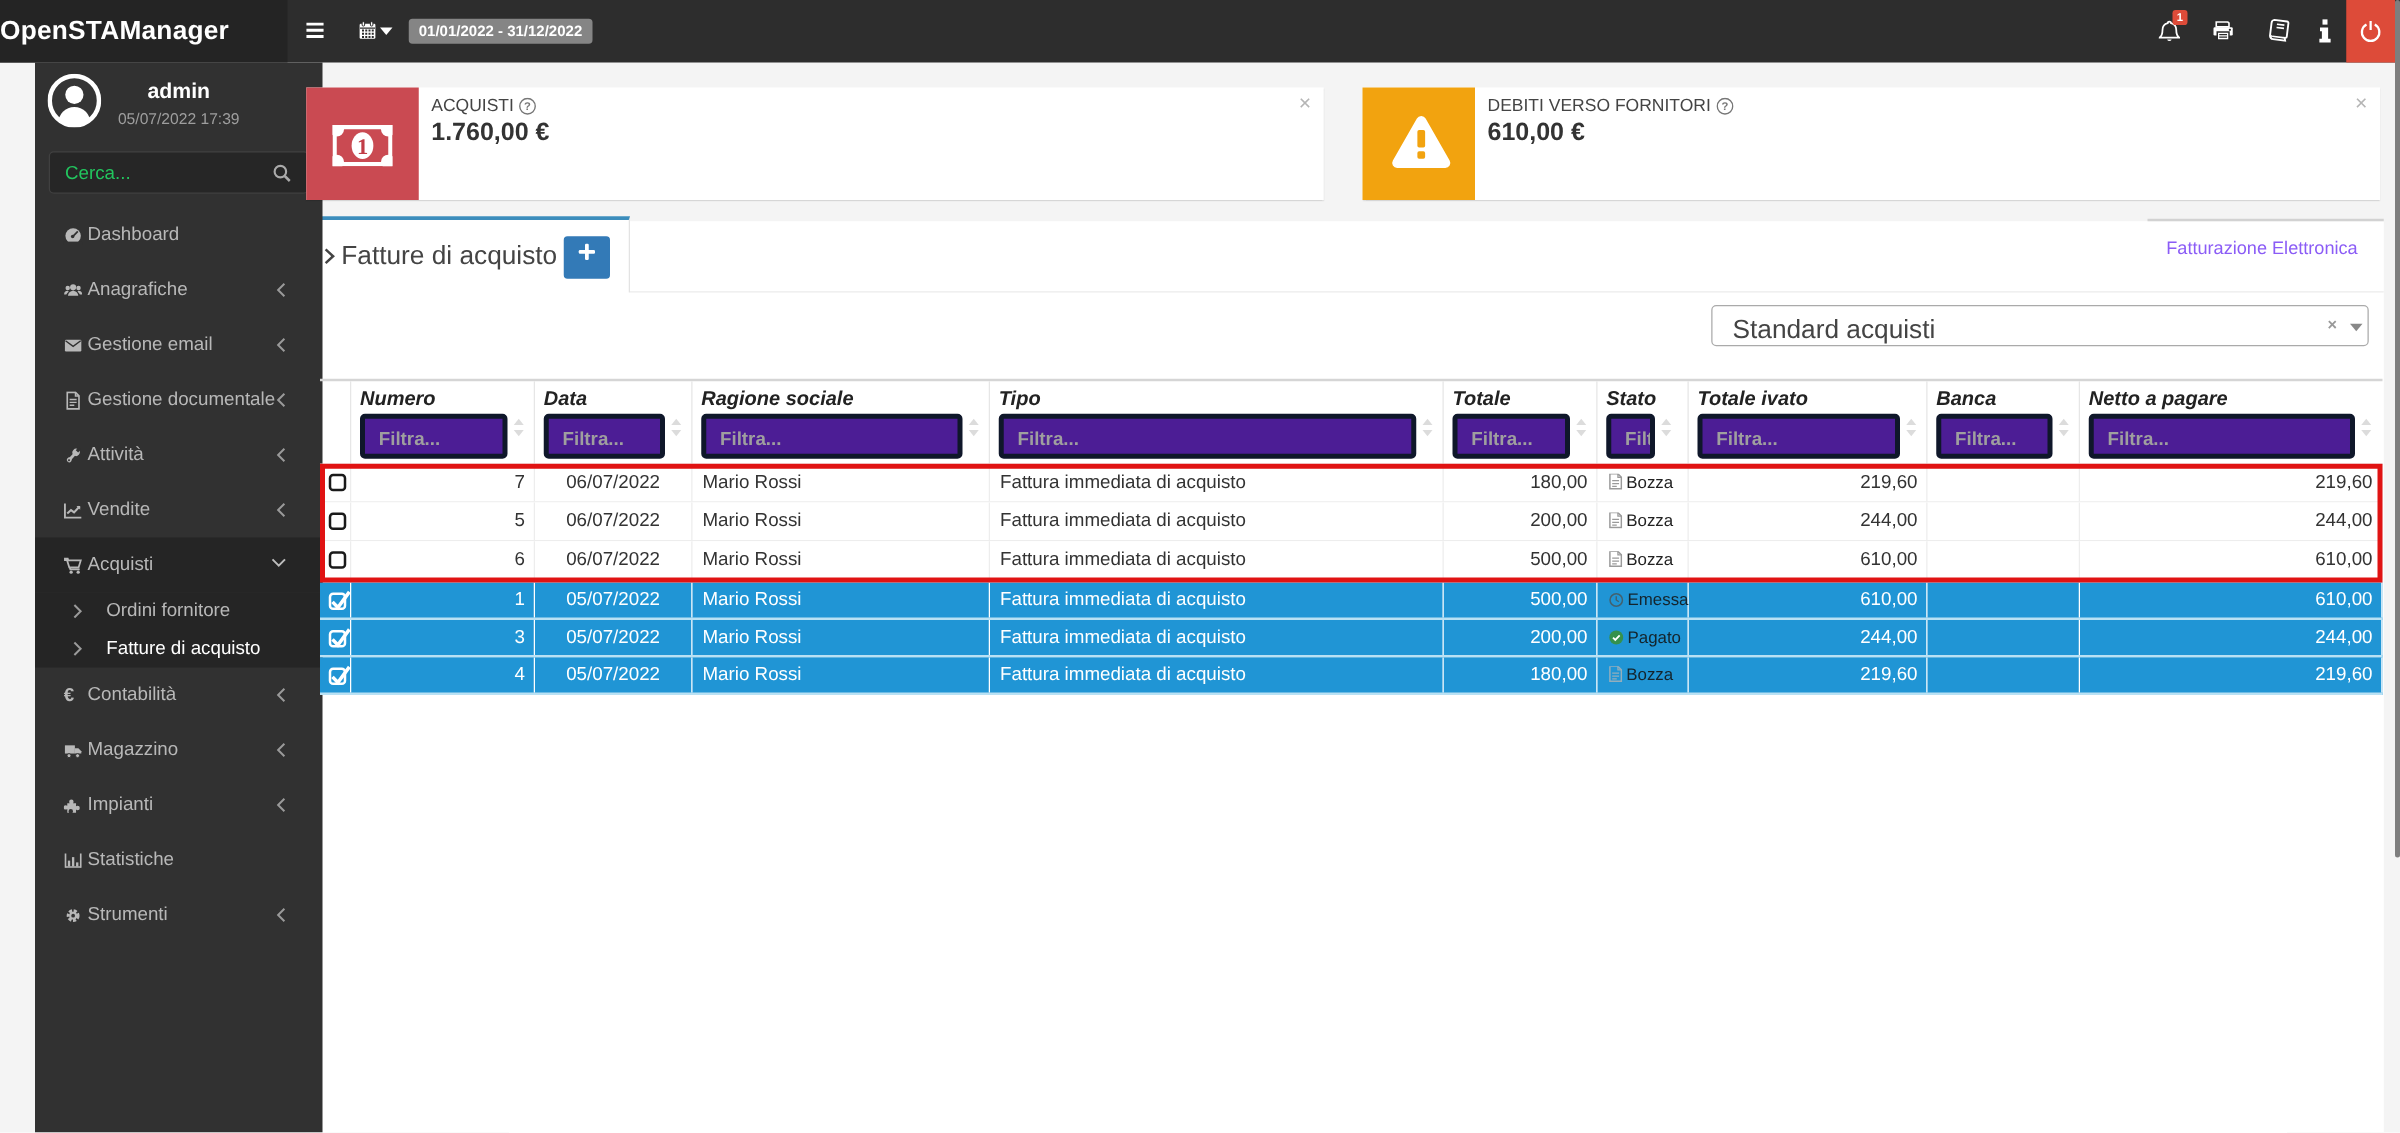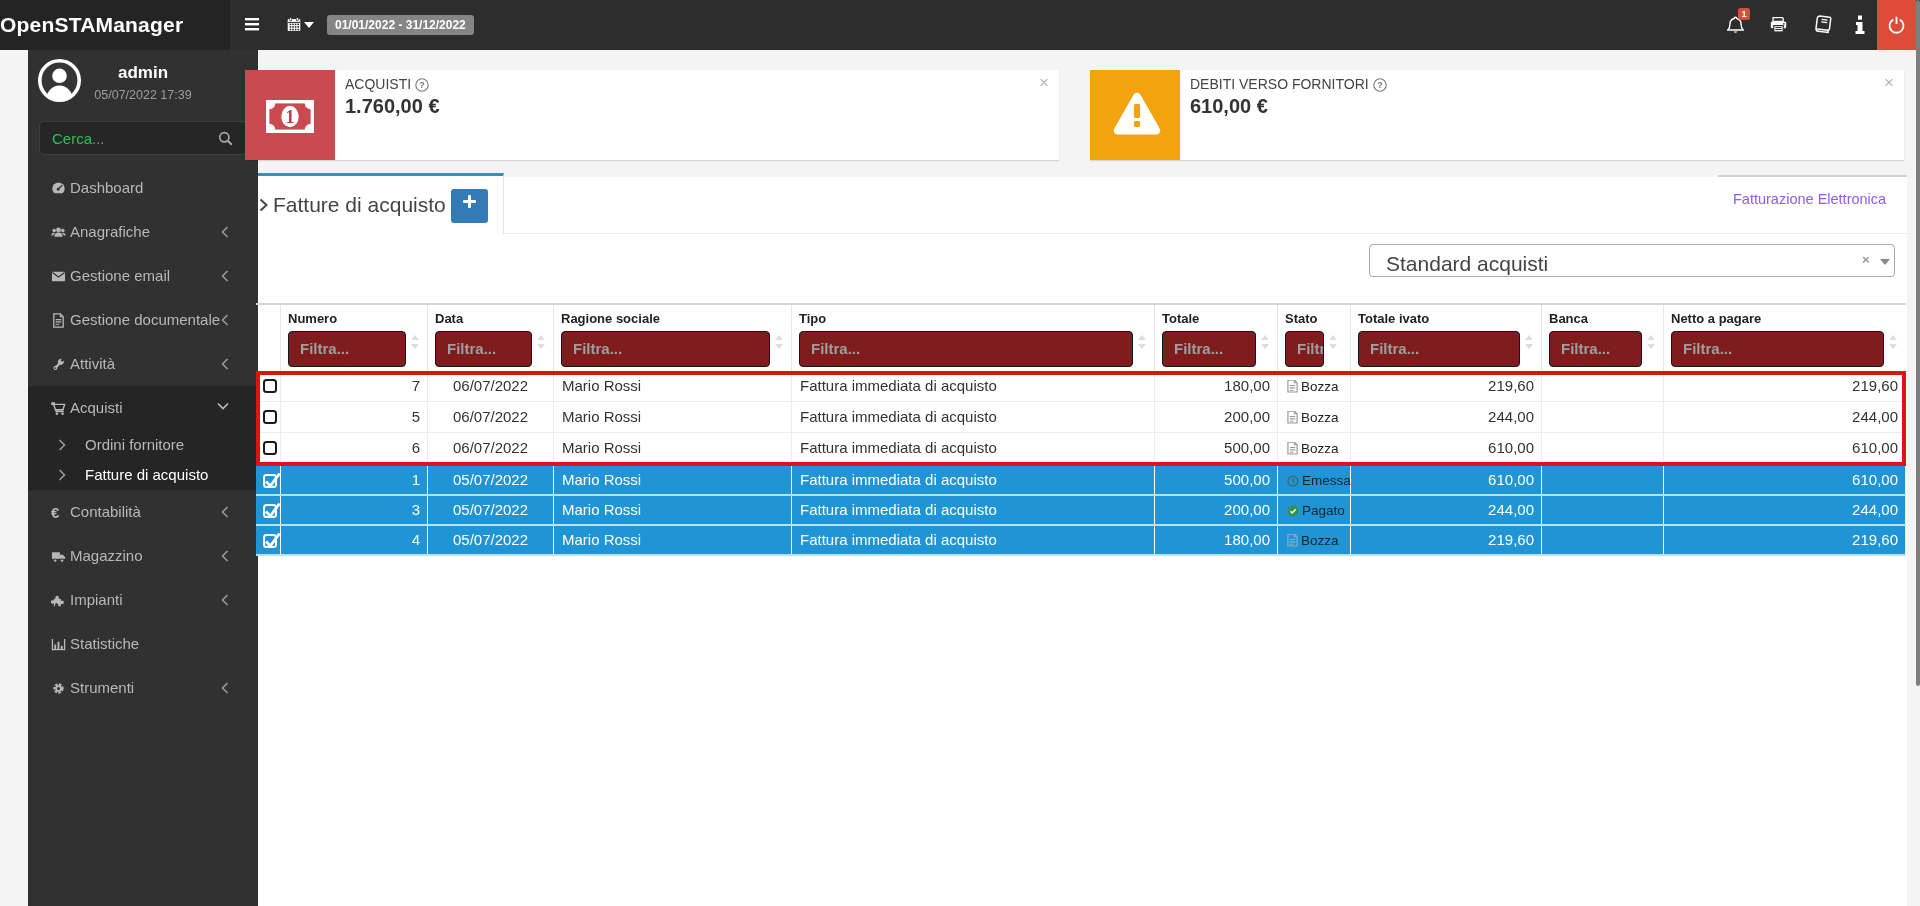--- a/index.html
+++ b/index.html
@@ -46,22 +46,22 @@
 
 #sel2 { position:absolute; left:1369px; top:244px; width:526px; height:33px; border:1px solid #aaa; border-radius:4px; background:#fff; }
 #sel2 .txt { position:absolute; left:16px; top:7px; font-size:21px; color:#444; }
 #sel2 .x { position:absolute; left:492px; top:7px; font-size:13px; font-weight:bold; color:#999; }
 #sel2 .car { position:absolute; left:510px; top:14px; width:0; height:0; border-left:5px solid transparent; border-right:5px solid transparent; border-top:6px solid #888; }
 
 #tbl { position:absolute; left:256px; top:303px; width:1650px; height:256px; }
 #thead { position:absolute; left:0; top:0; width:1650px; height:69px; border-top:2px solid #d5d5d5; border-bottom:1px solid #d5d5d5; }
 .hcell { position:absolute; top:0; height:66px; border-right:1px solid #e6e6e6; }
 .hcell:last-child { border-right:none; }
-.hlbl { position:absolute; left:7px; top:6px; font-size:13px; font-weight:bold; color:#222; white-space:nowrap; }
-.fin { position:absolute; left:7px; top:26px; height:36px; border:1px solid #0f172a; border-radius:4px; background:#7f1d1d; overflow:hidden; }
+.hlbl { position:absolute; left:7px; top:6px; font-size:16px; font-weight:bold; color:#222; white-space:nowrap;font-style:italic; }
+.fin { position:absolute; left:7px; top:26px; height:36px; border:4px solid #0f172a; border-radius:4px; background:#4c1d95; overflow:hidden; }
 .fin span { position:absolute; left:11px; top:8px; font-size:15px; font-weight:bold; color:#9f9f9f; }
 .sort { position:absolute; width:0; height:0; border-left:4.5px solid transparent; border-right:4.5px solid transparent; }
 .sup { border-bottom:5.5px solid #dcdcdc; }
 .sdn { border-top:5.5px solid #dcdcdc; }
 
 .trow { position:absolute; left:0; width:1650px; height:31px; background:#fff; border-bottom:1px solid #ededed; }
 .brow { position:absolute; left:0; width:1650px; height:30px; background:#2095d5; border-bottom:2px solid #b9e1f4; }
 .cell { position:absolute; top:0; height:100%; font-size:15px; color:#333; line-height:29px; border-right:1px solid #ededed; white-space:nowrap; }
 .brow .cell { color:#fff; line-height:28px; border-right:1px solid #fff; }
 .rnum { text-align:right; padding-right:7px; }
@@ -214,20 +214,31 @@
             <rect x="6.8" y="5.5" width="2.4" height="6.6" fill="#b8b8b8"></rect>
             <circle cx="8" cy="12.9" r="2.1" fill="#b8b8b8"></circle>
             <circle cx="8" cy="13.2" r="0.85" fill="#313131"></circle>
           </g>
         </svg>
         <span class="lbl">Attività</span>
         <svg class="chev" width="8" height="12" viewBox="0 0 8 12">
           <path d="M6.5 1 L1.5 6 L6.5 11" fill="none" stroke="#9a9a9a" stroke-width="1.6"></path>
         </svg>
       </div>
+      <div class="mi">
+        <svg class="ic" width="15" height="15" viewBox="0 0 16 16">
+          <path d="M1 2 V14 H15" stroke="#b8b8b8" stroke-width="1.6" fill="none"></path>
+          <path d="M3 10.5 L6.2 7.5 L8.8 9.5 L13.5 4.5" stroke="#b8b8b8" stroke-width="1.8" fill="none"></path>
+          <path d="M10.8 4 h3.2 v3.2" fill="#b8b8b8"></path>
+        </svg>
+        <span class="lbl">Vendite</span>
+        <svg class="chev" width="8" height="12" viewBox="0 0 8 12">
+          <path d="M6.5 1 L1.5 6 L6.5 11" fill="none" stroke="#9a9a9a" stroke-width="1.6"></path>
+        </svg>
+      </div>
       <div class="mi open">
         <svg class="ic" width="15" height="15" viewBox="0 0 16 16">
           <path d="M1 2 h2.4 l0.5 1.6 h10.6 l-1.8 5.8 h-8 l-1.9 -6 h-1.8 z M5 9.4 l0.6 1.8 h8 " fill="none" stroke="#b8b8b8" stroke-width="1.5"></path>
           <circle cx="6.3" cy="13.6" r="1.4" fill="#b8b8b8"></circle>
           <circle cx="12.3" cy="13.6" r="1.4" fill="#b8b8b8"></circle>
         </svg>
         <span class="lbl">Acquisti</span>
         <svg class="chev" width="12" height="8" viewBox="0 0 12 8">
           <path d="M1 1.5 L6 6.5 L11 1.5" fill="none" stroke="#bdbdbd" stroke-width="1.6"></path>
         </svg>

